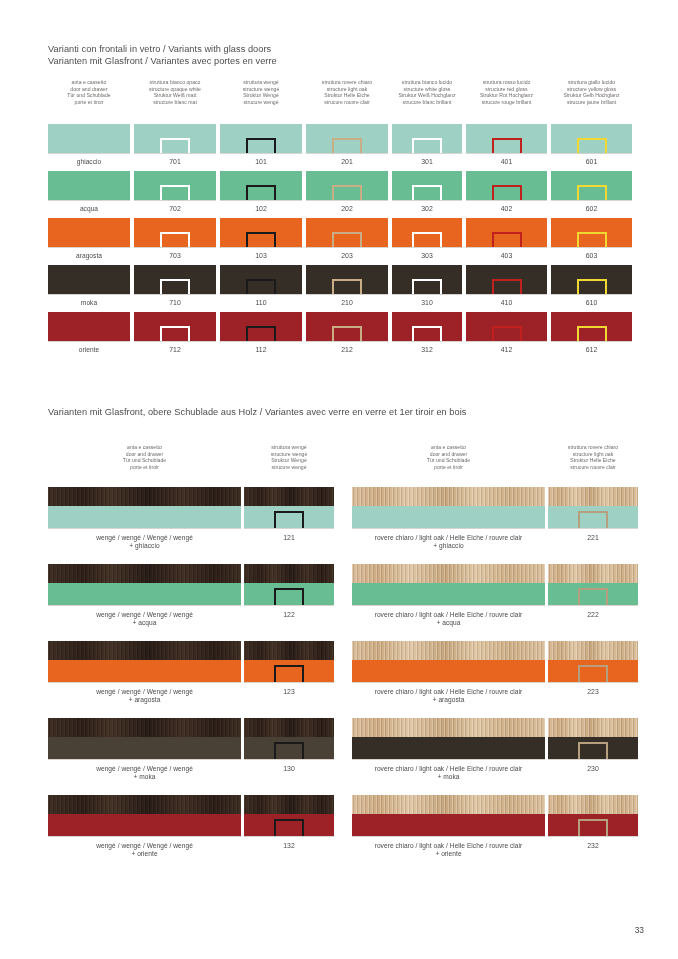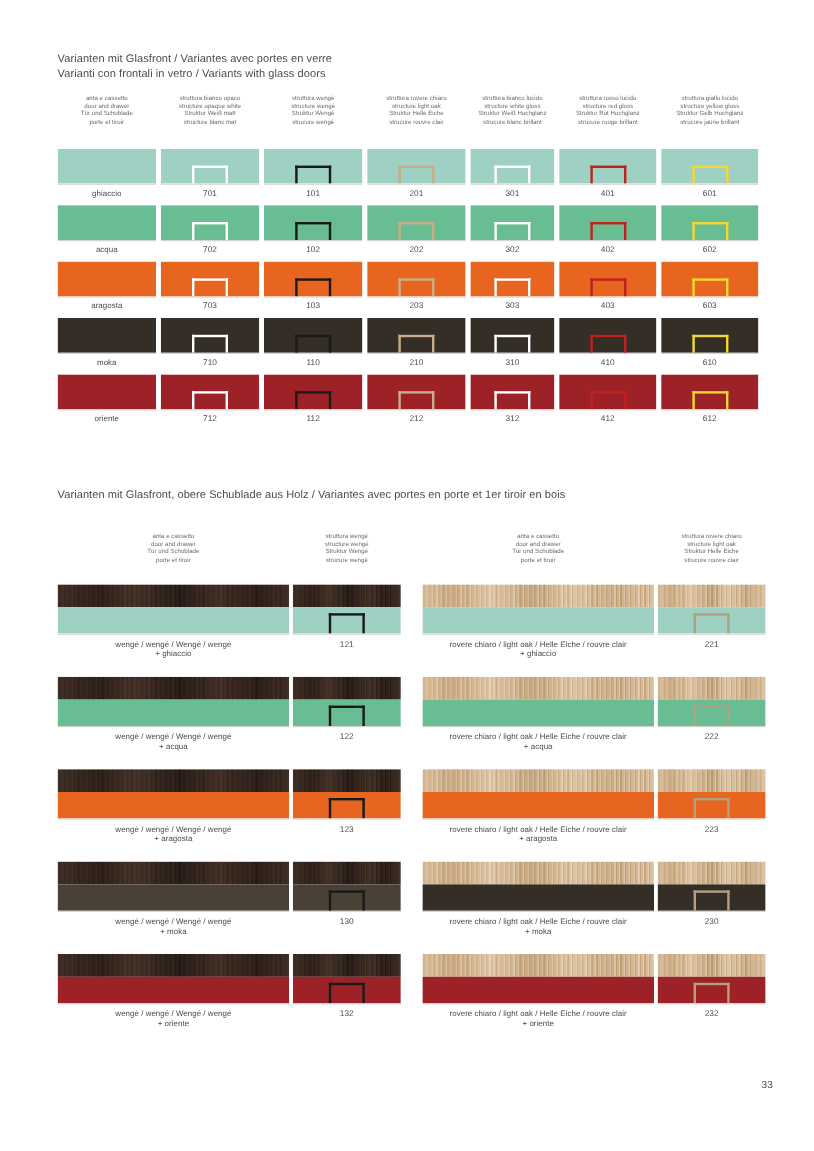--- a/index.html
+++ b/index.html
@@ -94,33 +94,33 @@
         rgba(255,255,255,0.30) 0px, rgba(255,255,255,0.30) 1px,
         rgba(120,80,45,0.17) 1px, rgba(120,80,45,0.17) 2px,
         rgba(255,255,255,0.08) 2px, rgba(255,255,255,0.08) 4px),
       linear-gradient(90deg, #d6b894 0%, #c8a478 14%, #ddc3a0 30%,
                       #c19f74 48%, #dcc29d 64%, #c9a87e 82%, #d8bb96 100%);
   }
 
   
   .folio {
     position: absolute;
-    right: 34px; top: 899px;
+    right: 34px; top: 925px;
     font-size: 8.4px;
     color: #4a4a4a;
   }
 </style>
 </head>
 <body>
 
 <div class="page">
 
   <div class="section" style="left:48px; top:44px; width:600px;">
+    <div class="sec-title">Varianti con frontali in vetro / Variants with glass doors</div>
     <div class="sec-title">Varianten mit Glasfront / Variantes avec portes en verre</div>
-    <div class="sec-title">Varianti con frontali in vetro / Variants with glass doors</div>
   </div>
 
   <div class="colhead-row" id="s1-heads" style="position:absolute; left:0; top:79px; width:678px; height:32px;">
       <div class="colhead" style="left: 41px; width: 96px;">
         <div>anta e cassetto</div>
         <div>door and drawer</div>
         <div>Tür und Schublade</div>
         <div>porte et tiroir</div>
       </div>
       <div class="colhead" style="left: 127px; width: 96px;">
@@ -468,21 +468,21 @@
             <span class="glyph" style="width: 30px; height: 15px; color: rgb(242, 216, 50);">
               <i class="top" style="border-width: 2.6px;"></i>
             </span>
           </div>
           <div class="caption num" style="top: 34px;">612</div>
         </div>
       </div>
     </div>
 
   <div class="section" style="left:48px; top:407px; width:600px;">
-    <div class="sec-title">Varianten mit Glasfront, obere Schublade aus Holz / Variantes avec portes en porte et 1er tiroir en bois</div>
+    <div class="sec-title">Varianten mit Glasfront, obere Schublade aus Holz / Variantes avec verre en verre et 1er tiroir en bois</div>
   </div>
 
   <div class="colhead-row" id="s2-heads" style="position:absolute; left:0; top:444px; width:678px; height:32px;">
       <div class="colhead" style="left: 84.5px; width: 120px;">
         <div>anta e cassetto</div>
         <div>door and drawer</div>
         <div>Tür und Schublade</div>
         <div>porte et tiroir</div>
       </div>
       <div class="colhead" style="left: 229px; width: 120px;">

